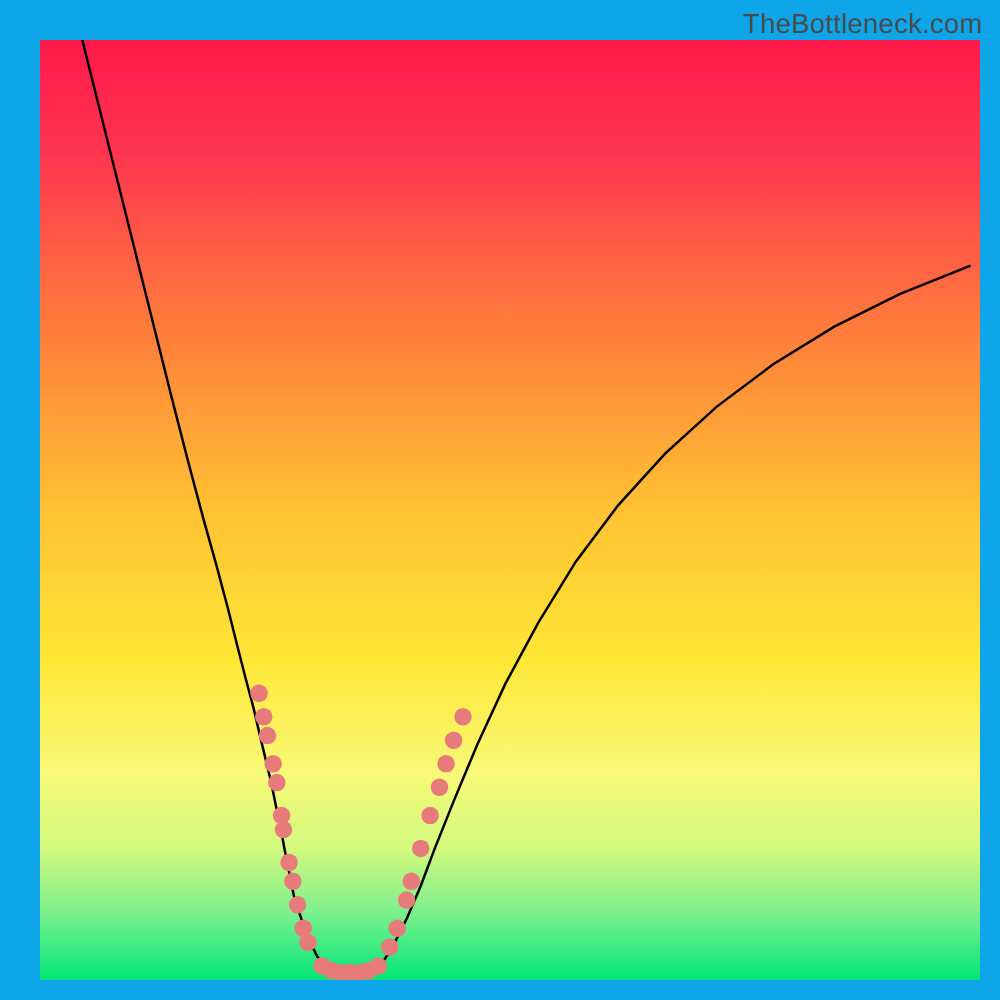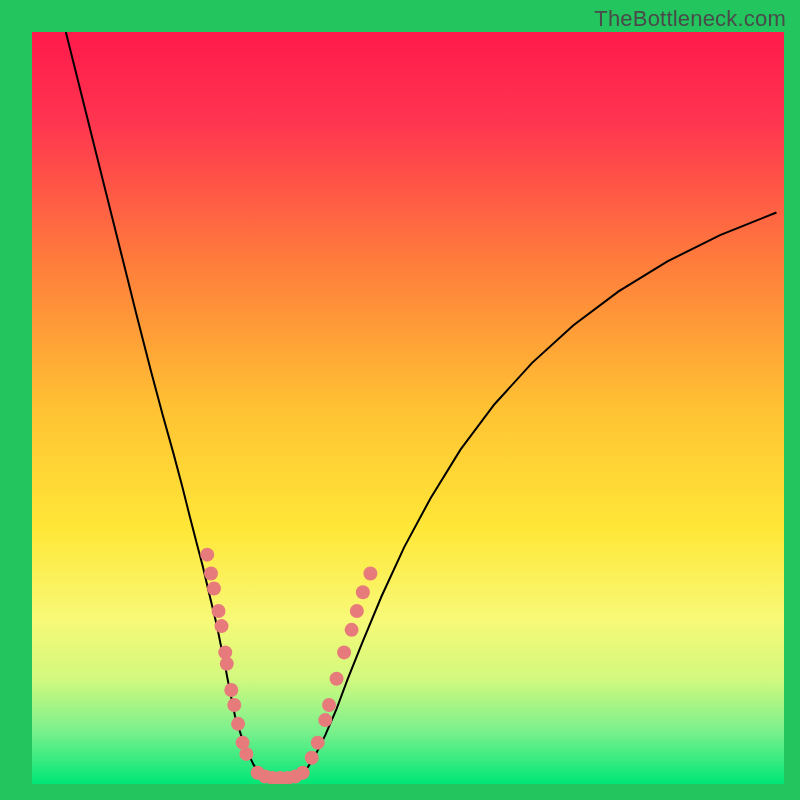--- a/index.html
+++ b/index.html
@@ -8,21 +8,21 @@
     width: 800px;
     height: 800px;
     overflow: hidden;
     background: #000;
     font-family: Arial, Helvetica, sans-serif;
   }
   .stage {
     position: relative;
     width: 800px;
     height: 800px;
-    background: #22c55e;
+    background: #0ea5e9;
   }
   .plot-area {
     position: absolute;
     left: 32px;
     top: 32px;
     width: 752px;
     height: 752px;
     
   }
   .watermark {

